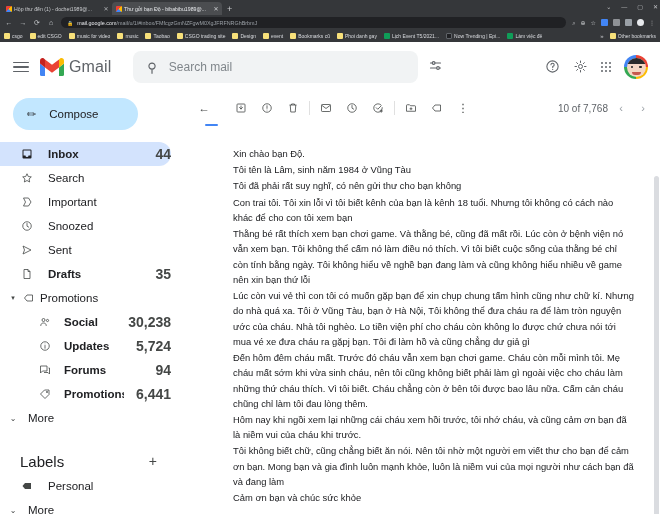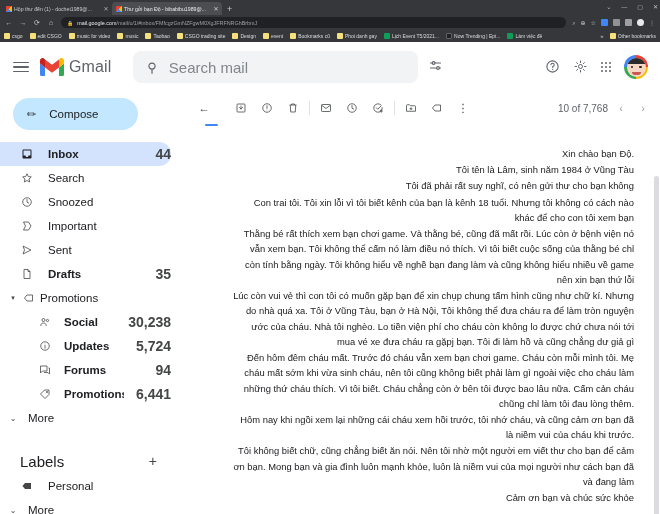--- a/index.html
+++ b/index.html
@@ -70,21 +70,21 @@
   .logo-m svg { width: 24px; height: 18px; display: block; }
   .logo-text { font-size: 16px; color: #5f6368; letter-spacing: .1px; }
 
   .searchwrap { flex: 1; display: flex; align-items: center; margin-left: 22px; }
   .searchbox {
     display: flex; align-items: center; gap: 12px; height: 32px;
     background: #f1f3f4; border-radius: 8px; padding: 0 14px; width: 285px;
   }
   .searchbox .s-ico { color: #5f6368; font-size: 13px; line-height: 1; }
   .searchbox input {
-    border: 0; outline: 0; background: transparent; font-size: 15px;
+    border: 0; outline: 0; background: transparent; font-size: 12px;
     color: #5f6368; font-family: "Liberation Sans", sans-serif; width: 100%;
   }
   .searchbox input::placeholder { color: #80868b; }
   .tune { margin-left: 10px; color: #5f6368; font-size: 13px; }
 
   .hright { display: flex; align-items: center; gap: 13px; padding-right: 4px; }
   .hright .h-ico { color: #5f6368; font-size: 13px; line-height: 1; }
   .grid-ico { display: grid; grid-template-columns: repeat(3, 2.4px); gap: 1.6px; }
   .grid-ico i { width: 2.4px; height: 2.4px; background: #5f6368; border-radius: 50%; display: block; }
   .avatar {
@@ -140,21 +140,21 @@
   
   .mailpane { flex: 1; min-width: 0; display: flex; flex-direction: column; position: relative; }
 
   .toolbar { height: 32px; display: flex; align-items: center; padding: 0 6px; gap: 0; flex: 0 0 32px; }
   .tb { width: 26px; height: 26px; display: flex; align-items: center; justify-content: center; color: #444746; font-size: 11.5px; cursor: pointer; }
   .tb-sep { width: 1px; height: 14px; background: #e0e0e0; margin: 0 3px; }
   .tb-gap { width: 11px; }
   .tb-count { margin-left: auto; font-size: 10px; color: #5f6368; padding-right: 2px; }
   .tb-nav { width: 22px; height: 22px; display: flex; align-items: center; justify-content: center; color: #9aa0a6; font-size: 11px; }
 
-  .msgscroll { flex: 1; position: relative; overflow: hidden; padding: 0 0 0 0; text-align: right; }
+  .msgscroll { flex: 1; position: relative; overflow: hidden; padding: 0 0 0 0; }
   .msgbody { padding: 8px 26px 0 48px; }
   .blueline { width: 13px; height: 2px; background: #4285f4; margin: 0 0 12px 20px; border-radius: 1px; }
   .msgbody p {
     font-size: 9.4px; line-height: 1.62; color: #202124; margin: 0 0 1px 0;
   }
   .msgactions { display: flex; gap: 10px; padding: 14px 0 0 34px; }
 
   .vscroll { position: absolute; right: 1px; top: 52px; width: 5px; height: 340px; background: #dadce0; border-radius: 3px; }
 </style>
 </head>
@@ -359,35 +359,35 @@
           <span class="nv-ico">
             <svg width="12" height="12" viewBox="0 0 24 24" fill="none" stroke="#444746" stroke-width="1.6" stroke-linejoin="round">
                 <path d="M12 3.5l2.6 5.6 6 .7-4.5 4.2 1.2 6-5.3-3-5.3 3 1.2-6L3.4 9.8l6-.7z"></path>
               </svg>
           </span>
           <span class="nv-label">Search</span>
           <span class="nv-count"></span>
         </div>
         <div class="navitem">
           <span class="nv-ico">
+            <svg width="12" height="12" viewBox="0 0 24 24" fill="none" stroke="#444746" stroke-width="1.6" stroke-linejoin="round">
+                <path d="M5 4h10l5 8-5 8H5l4-8z"></path>
+              </svg>
+          </span>
+          <span class="nv-label">Important</span>
+          <span class="nv-count"></span>
+        </div>
+        <div class="navitem">
+          <span class="nv-ico">
             <svg width="12" height="12" viewBox="0 0 24 24" fill="none" stroke="#444746" stroke-width="1.6">
                 <circle cx="12" cy="12" r="8.5"></circle>
                 <path d="M12 7v5.3l3.4 2" stroke-linecap="round"></path>
               </svg>
           </span>
           <span class="nv-label">Snoozed</span>
-          <span class="nv-count"></span>
-        </div>
-        <div class="navitem">
-          <span class="nv-ico">
-            <svg width="12" height="12" viewBox="0 0 24 24" fill="none" stroke="#444746" stroke-width="1.6" stroke-linejoin="round">
-                <path d="M5 4h10l5 8-5 8H5l4-8z"></path>
-              </svg>
-          </span>
-          <span class="nv-label">Important</span>
           <span class="nv-count"></span>
         </div>
         <div class="navitem">
           <span class="nv-ico">
             <svg width="12" height="12" viewBox="0 0 24 24" fill="none" stroke="#444746" stroke-width="1.6" stroke-linejoin="round">
                 <path d="M4 4l16 8-16 8 3-8z"></path>
               </svg>
           </span>
           <span class="nv-label">Sent</span>
           <span class="nv-count"></span>

